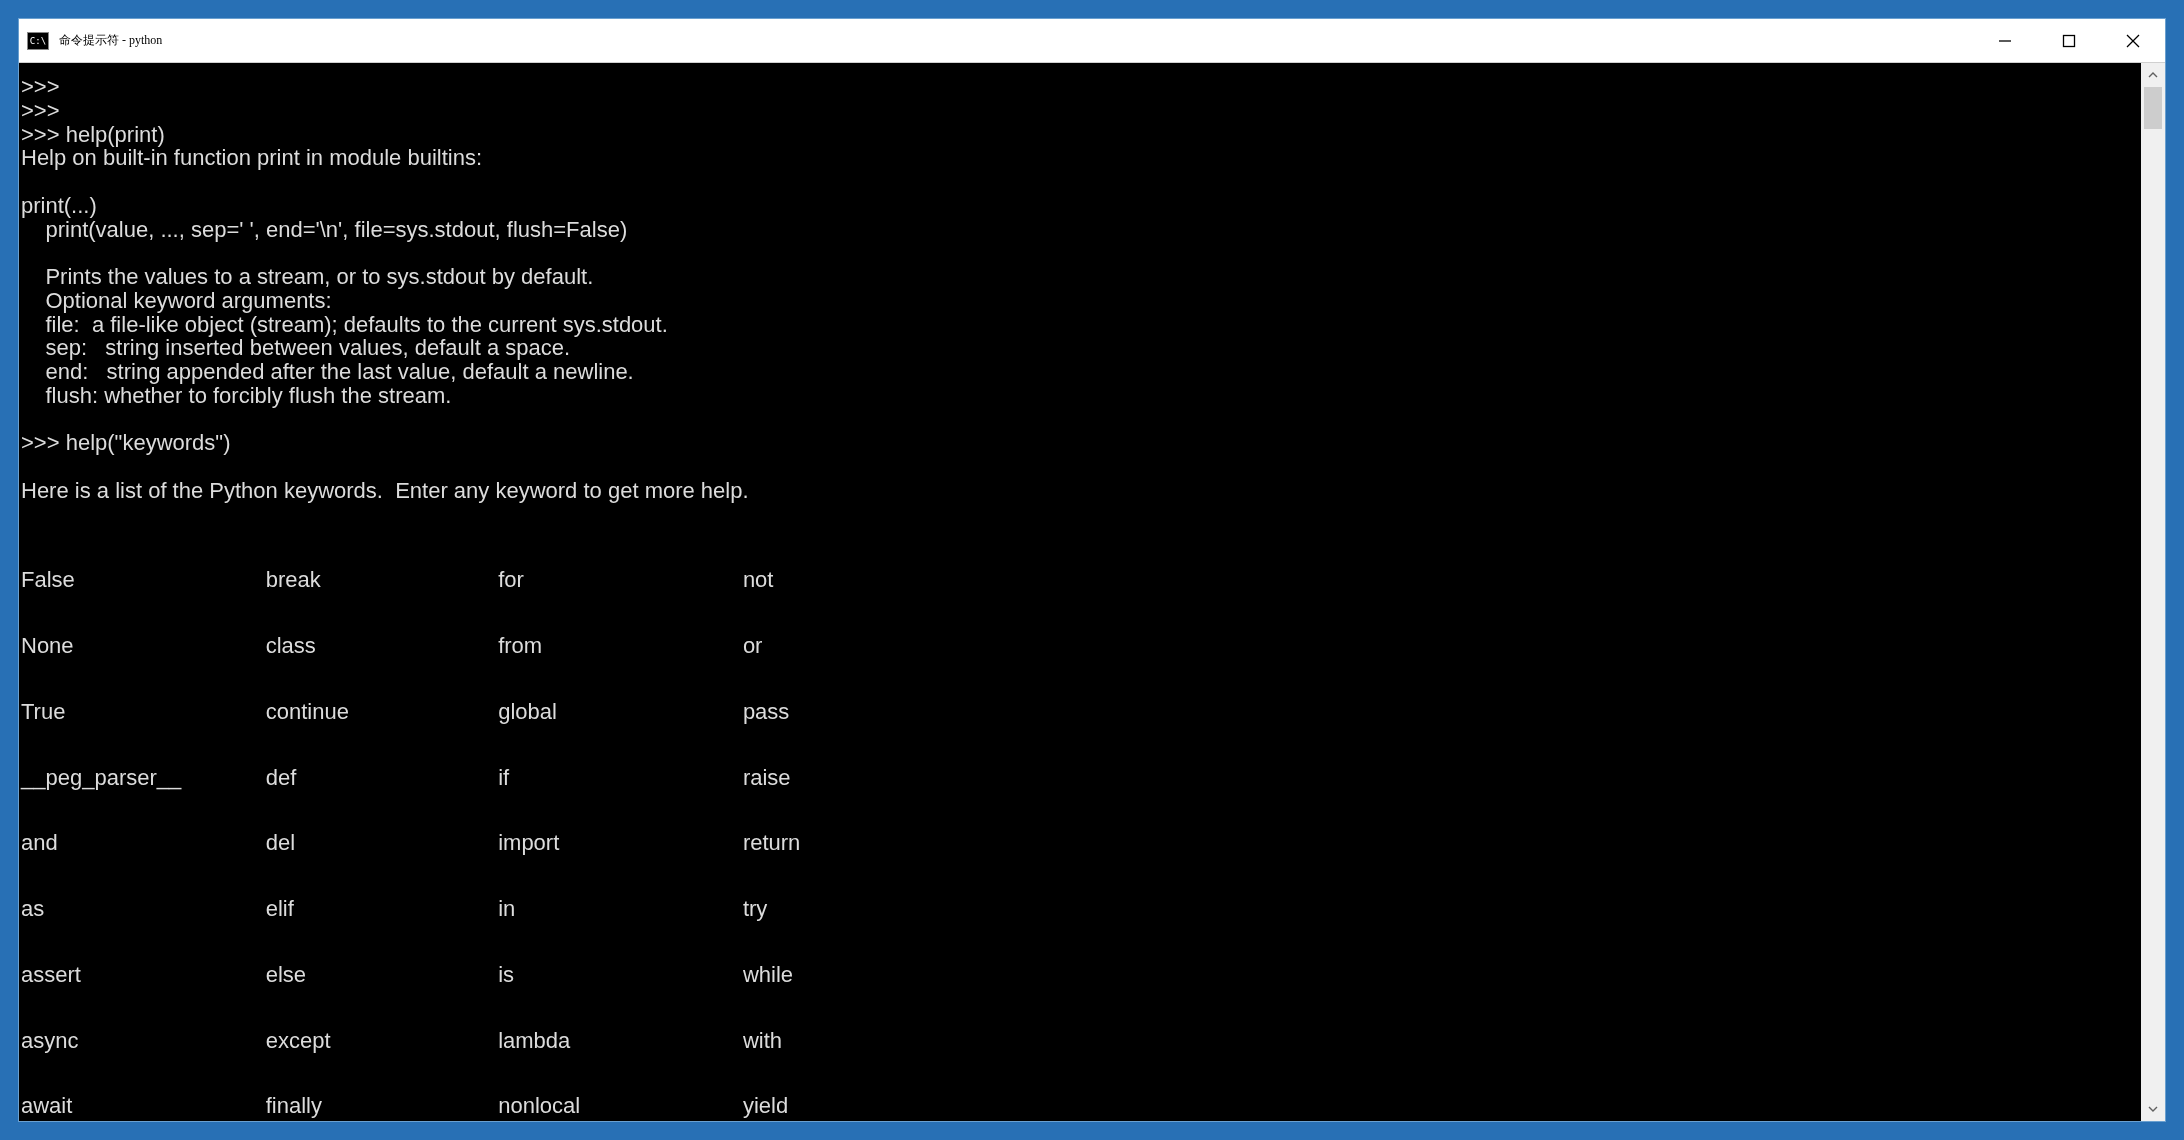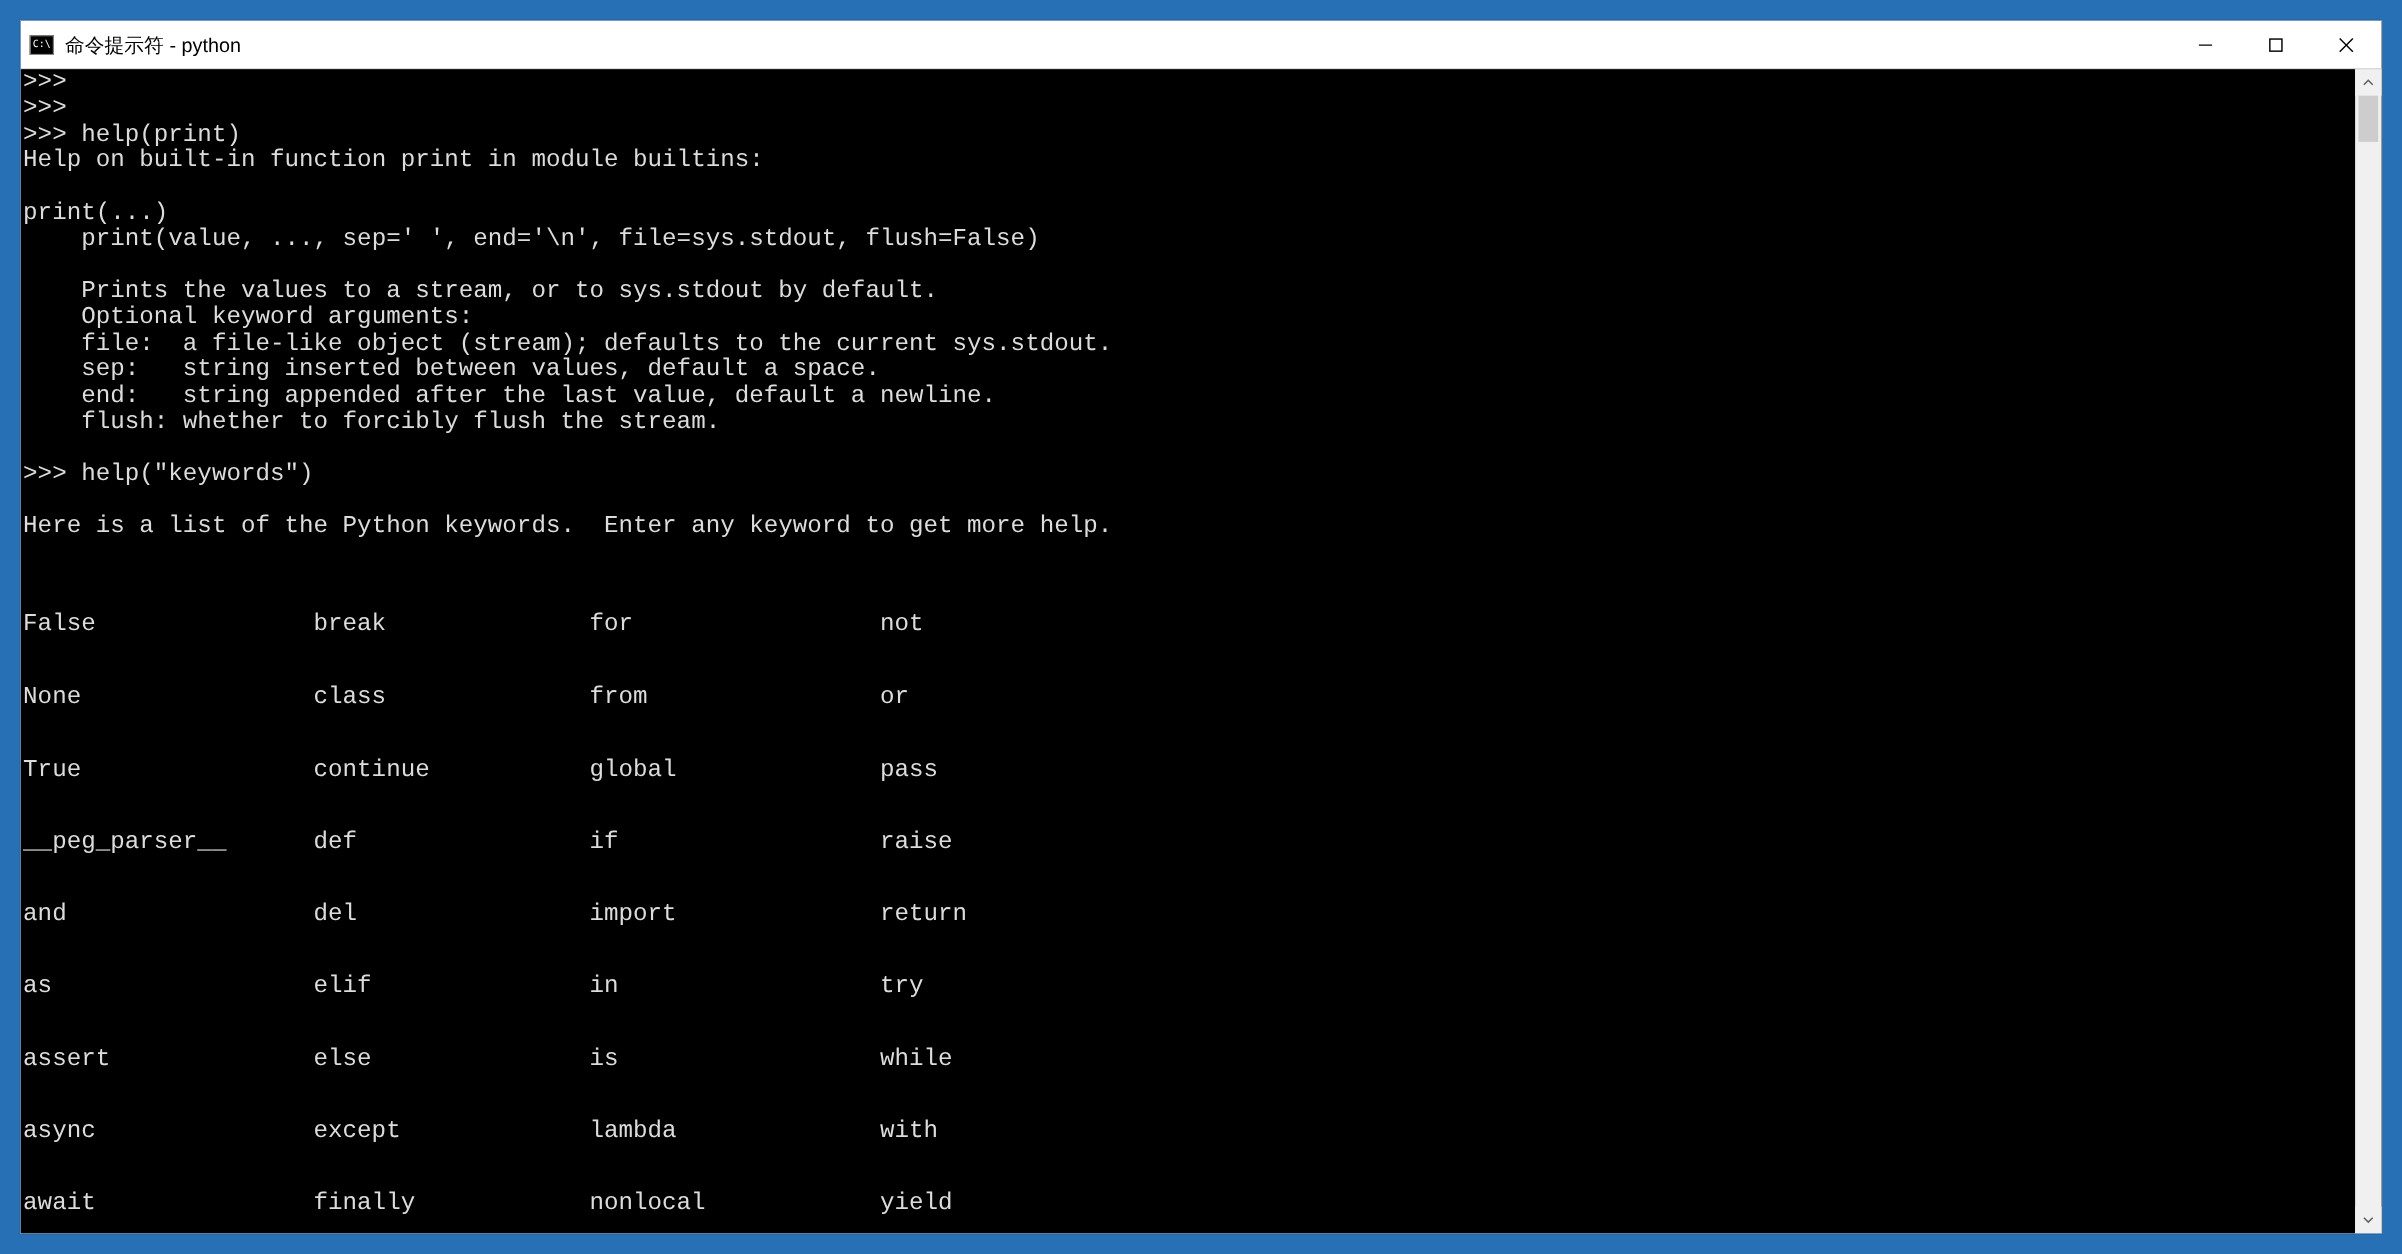--- a/index.html
+++ b/index.html
@@ -32,23 +32,23 @@
       color: #fff;
       font-size: 9px;
       font-family: monospace;
       display: flex;
       align-items: center;
       justify-content: center;
       border: 1px solid #888;
       margin-right: 10px;
     }
     .titlebar-title {
-      font-size: 18px;
+      font-size: 12px;
       color: #000;
-      font-family: Liberation Sans, sans-serif;
+      font-family: Liberation Serif, serif;
       flex: 1;
     }
     .window-controls {
       display: flex;
       height: 100%;
     }
     .win-btn {
       width: 64px;
       height: 100%;
       display: flex;
@@ -61,24 +61,24 @@
     .win-btn svg { width: 14px; height: 14px; }
     .console-wrap {
       flex: 1;
       display: flex;
       min-height: 0;
     }
     .console {
       flex: 1;
       background: #000;
       color: #dcdcdc;
-      font-family: Liberation Mono, monospace;
+      font-family: Liberation Sans, sans-serif;
       font-size: 22px;
       line-height: 1.08;
-      padding: 0 0 2px 2px;
+      padding: 12px 0 2px 2px;
       white-space: pre;
       overflow: hidden;
     }
     .scrollbar {
       width: 24px;
       background: #f0f0f0;
       position: relative;
       flex-shrink: 0;
     }
     .sb-arrow {

